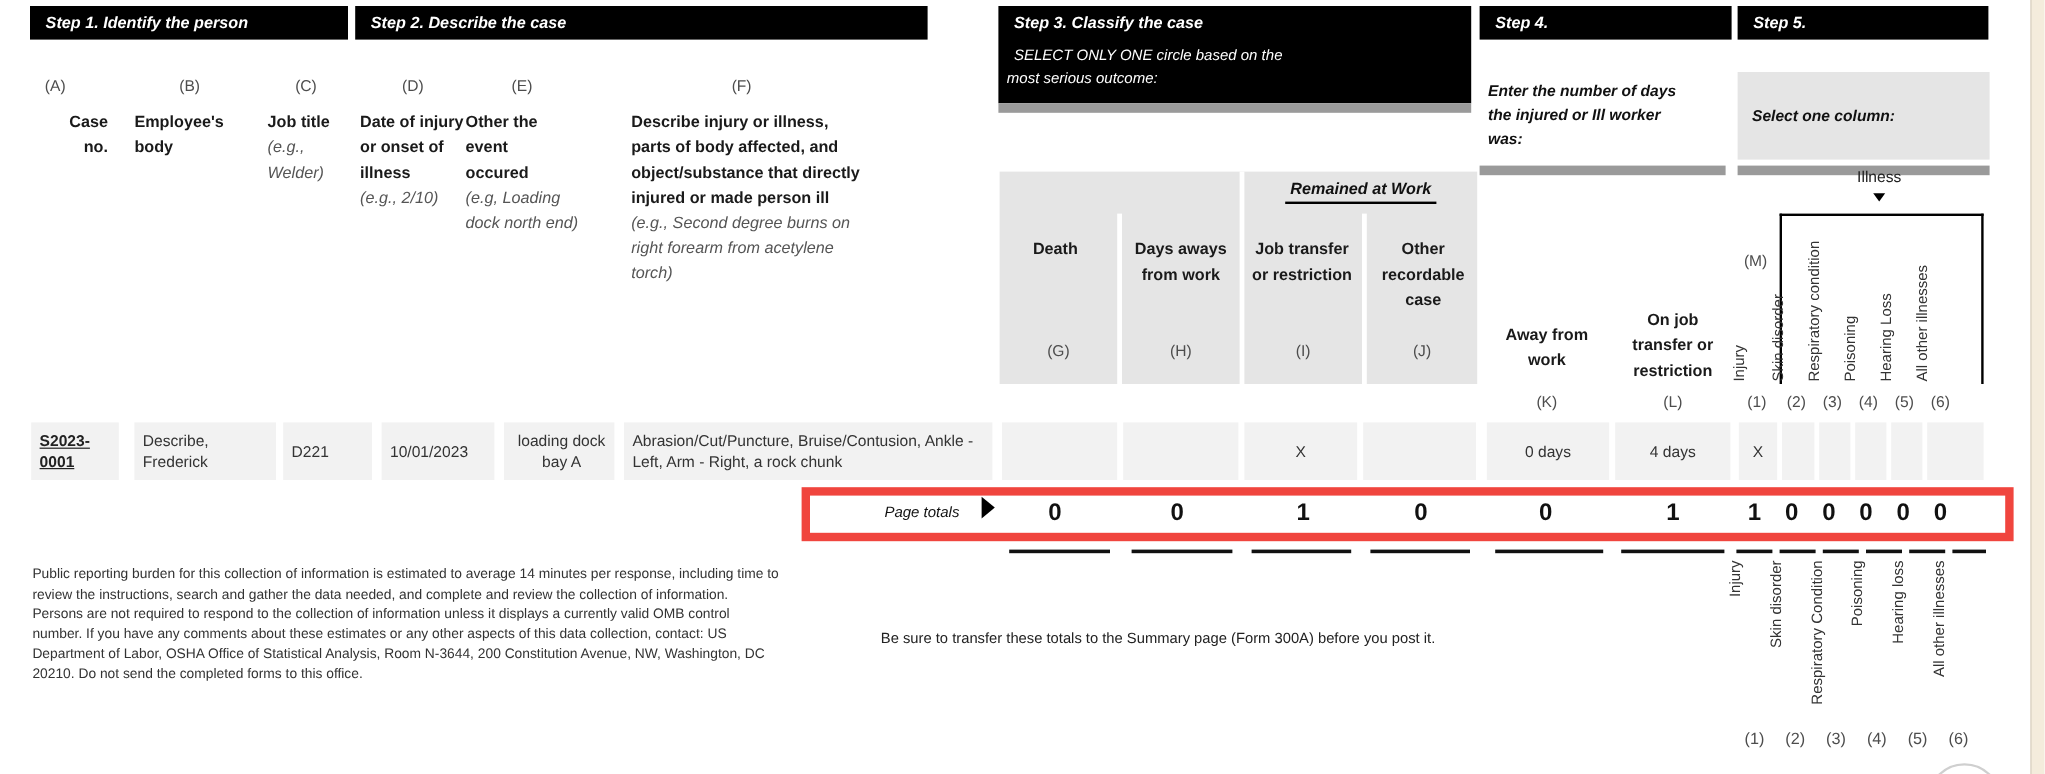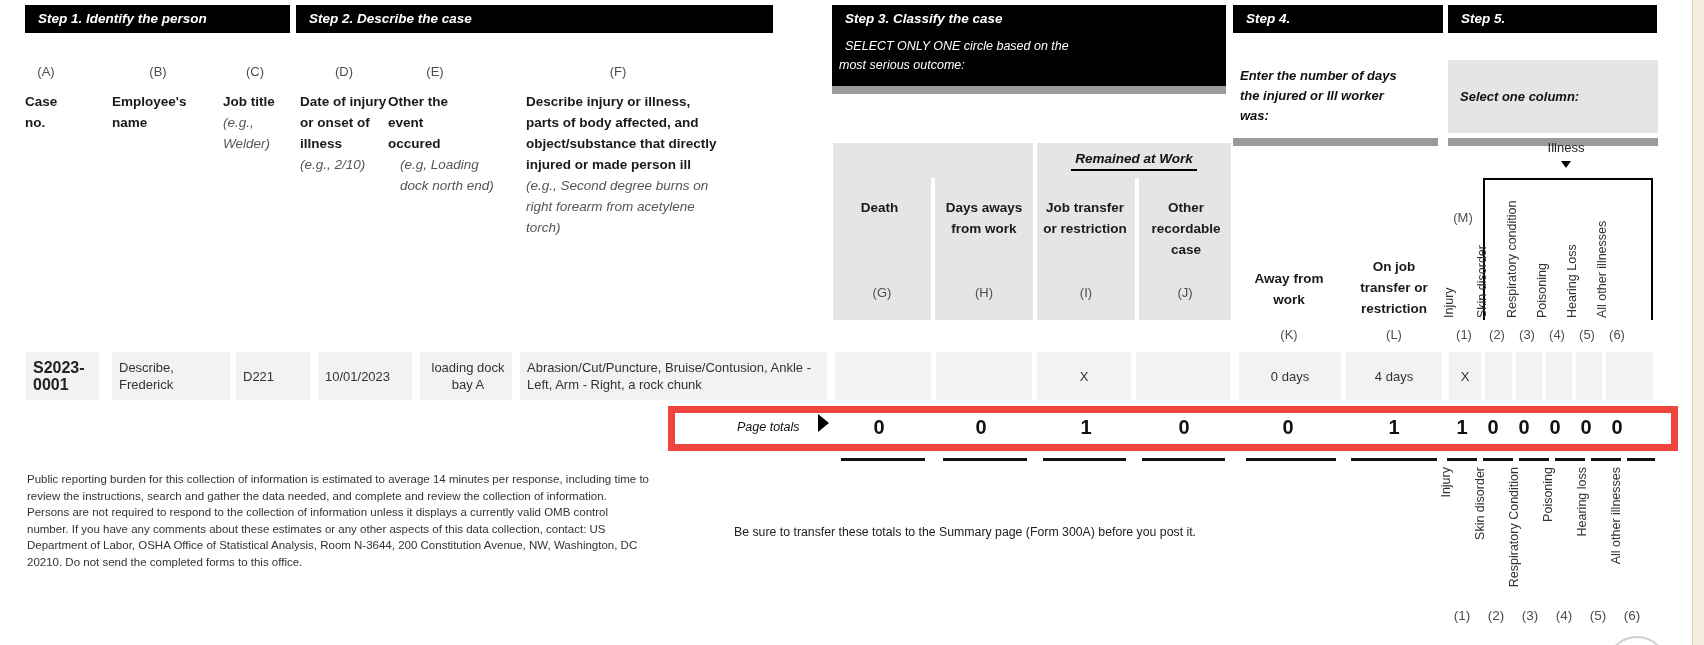--- a/index.html
+++ b/index.html
@@ -65,33 +65,33 @@
   </div>
   <div class="shadowbar" style="left:1448px;top:138px;width:210px;height:8px;"></div>
 
   <div class="colletter" style="left:26px;top:64px;width:40px;">(A)</div>
   <div class="colletter" style="left:138px;top:64px;width:40px;">(B)</div>
   <div class="colletter" style="left:235px;top:64px;width:40px;">(C)</div>
   <div class="colletter" style="left:324px;top:64px;width:40px;">(D)</div>
   <div class="colletter" style="left:415px;top:64px;width:40px;">(E)</div>
   <div class="colletter" style="left:598px;top:64px;width:40px;">(F)</div>
 
-  <div class="coltitle" style="left:25px;top:91px;width:48px;">Case no.</div>
-  <div class="coltitle" style="left:112px;top:91px;width:85px;">Employee's name</div>
+  <div class="coltitle" style="left:42px;top:91px;width:48px;text-align:right;">Case no.</div>
+  <div class="coltitle" style="left:112px;top:91px;width:85px;">Employee's body</div>
   <div class="coltitle" style="left:223px;top:91px;width:72px;">
     <div>Job title</div>
     <div class="ex">(e.g., Welder)</div>
   </div>
   <div class="coltitle" style="left:300px;top:91px;width:88px;">
     <div>Date of injury or onset of illness</div>
     <div class="ex">(e.g., 2/10)</div>
   </div>
   <div class="coltitle" style="left:388px;top:91px;width:100px;">
     <div style="width:70px;">Other the event occured</div>
-    <div class="ex" style="width:96px;margin-left:12px;">(e.g, Loading dock north end)</div>
+    <div class="ex" style="width:96px;">(e.g, Loading dock north end)</div>
   </div>
   <div class="coltitle" style="left:526px;top:91px;width:196px;">
     <span>Describe injury or illness, parts of body affected, and object/substance that directly injured or made person ill</span>
     <span class="ex">(e.g., Second degree burns on right forearm from acetylene torch)</span>
   </div>
 
   <div class="graycol" style="left:833px;top:143px;width:398px;height:177px;"></div>
   <div class="whitegap" style="left:931px;top:178px;width:4px;height:142px;"></div>
   <div class="whitegap" style="left:1033px;top:143px;width:4px;height:177px;"></div>
   <div class="whitegap" style="left:1135px;top:178px;width:4px;height:142px;"></div>
@@ -128,21 +128,21 @@
   <div class="vrot-h" style="left:1580px;top:303px;">Hearing Loss</div>
   <div class="vrot-h" style="left:1610px;top:303px;">All other illnesses</div>
 
   <div class="colletter" style="left:1449px;top:327px;width:30px;">(1)</div>
   <div class="colletter" style="left:1483px;top:327px;width:28px;">(2)</div>
   <div class="colletter" style="left:1513px;top:327px;width:28px;">(3)</div>
   <div class="colletter" style="left:1543px;top:327px;width:28px;">(4)</div>
   <div class="colletter" style="left:1573px;top:327px;width:28px;">(5)</div>
   <div class="colletter" style="left:1603px;top:327px;width:28px;">(6)</div>
 
-  <div class="cell padl" style="left:26px;top:352px;width:73px;height:48px;font-size:16px;font-weight:bold;color:#222;">S2023-0001</div>
+  <div class="cell padl" style="left:26px;top:352px;width:73px;height:48px;font-size:13px;font-weight:bold;color:#222;text-decoration:underline;">S2023-0001</div>
   <div class="cell padl" style="left:112px;top:352px;width:118px;height:48px;">
       <span style="width:85px;">Describe, Frederick</span>
     </div>
   <div class="cell padl" style="left:236px;top:352px;width:74px;height:48px;">D221</div>
   <div class="cell padl" style="left:318px;top:352px;width:94px;height:48px;">10/01/2023</div>
   <div class="cell padl" style="left:420px;top:352px;width:92px;height:48px;">
       <span style="width:82px;text-align:center;">loading dock bay A</span>
     </div>
   <div class="cell padl" style="left:520px;top:352px;width:307px;height:48px;">
       <span style="width:295px;">Abrasion/Cut/Puncture, Bruise/Contusion, Ankle - Left, Arm - Right, a rock chunk</span>

